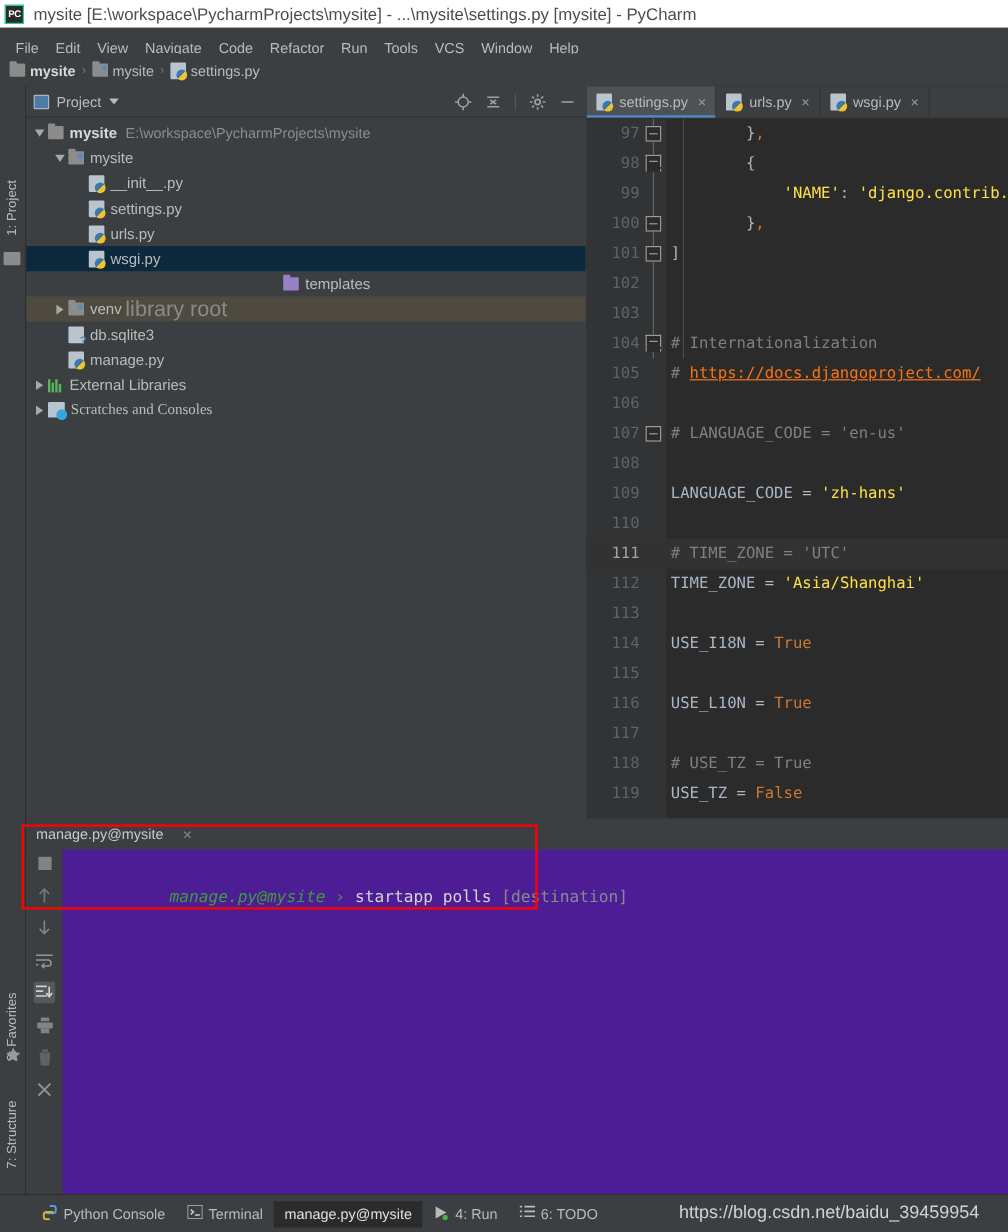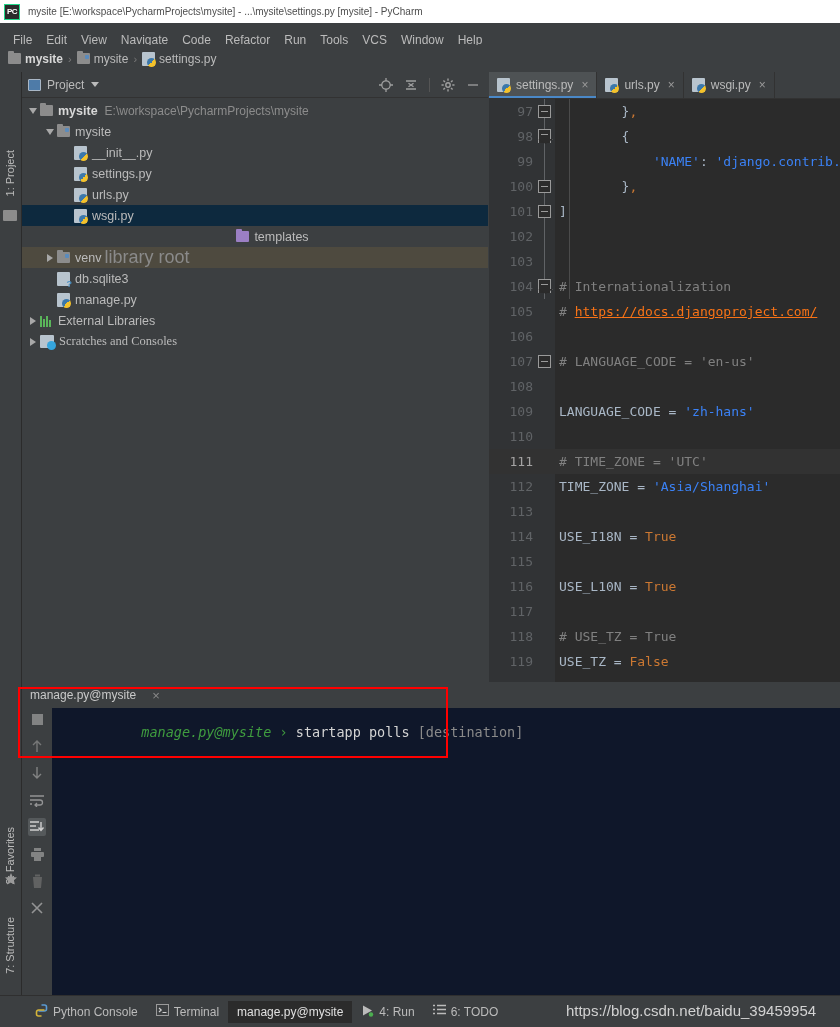--- a/index.html
+++ b/index.html
@@ -15,21 +15,21 @@
   .titlebar {
     position: absolute; left: 0; top: 0; width: 840px; height: 23px;
     background: #ffffff; display: flex; align-items: center; padding-left: 4px;
   }
   .pc-logo {
     width: 16px; height: 16px; background: #2b2b2b; border: 1px solid #21d789;
     color: #ffffff; font-size: 8px; font-weight: bold; line-height: 14px;
     text-align: center; letter-spacing: -0.5px; flex: 0 0 auto;
   }
   .title-text {
-    margin-left: 8px; font-size: 10px; color: #4d4d4d; white-space: nowrap;
+    margin-left: 8px; font-size: 14px; color: #4d4d4d; white-space: nowrap;
   }
 
   
   .menubar {
     position: absolute; left: 0; top: 29px; width: 840px; height: 22px;
     background: #3c3f41; display: flex; align-items: center; padding-left: 6px;
   }
   .menu-item {
     font-size: 12px; color: #bbbbbb; padding: 2px 7px; white-space: nowrap;
   }
@@ -192,21 +192,21 @@
   }
   .fold-arrow::before {
     content:""; position:absolute; left:-1px; top:9px; width:13px; height:5px;
     background:#2b2b2b; border-left:1px solid #9a9a9a; border-right:1px solid #9a9a9a;
     clip-path: polygon(0 0, 100% 0, 50% 100%);
   }
   .fold-arrow::after { content:""; position:absolute; left:2px; top:4px; width:7px; height:1px; background:#9a9a9a; }
   .indent-guide { position:absolute; width:1px; top:0; bottom:0; background:#4b4b4b; }
 
   
-  .s-str { color: #3b82f6; }
+  .s-str { color: #fde047; }
   .s-kw  { color: #cc7832; }
   .s-cmt { color: #808080; }
   .s-lnk { color: #f97316; text-decoration: underline; }
   .s-def { color: #a9b7c6; }
   .s-pun { color: #cc7832; }
 
   
   .console {
     position: absolute; left: 22px; top: 682px; width: 818px; height: 313px;
     background: #3c3f41;
@@ -216,21 +216,21 @@
     display: flex; align-items: center; gap: 16px; padding: 0 10px 0 8px;
     font-size: 12px; color: #c9c9c9; height: 26px;
   }
   .con-body { position: absolute; left: 0; top: 26px; right: 0; bottom: 0; display: flex; }
   .con-toolbar {
     width: 30px; background: #3c3f41; padding-top: 2px;
     display: flex; flex-direction: column; align-items: center; gap: 9px;
   }
   .cbtn { width: 18px; height: 18px; opacity: .75; display:flex;align-items:center;justify-content:center; }
   .cbtn.active { background: #55595b; border-radius: 2px; opacity: 1; }
-  .con-output { flex: 1; background: #0f172a; padding: 0 0 0 8px; }
+  .con-output { flex: 1; background: #4c1d95; padding: 16px 0 0 8px; }
   .con-line {
     font-family: "DejaVu Sans Mono", monospace; font-size: 13.5px; white-space: pre;
   }
   .c-prompt { color: #3f9c3f; font-style: italic; }
   .c-gt { color: #3f9c3f; }
   .c-cmd { color: #d4d4d4; }
   .c-hint { color: #8a8a8a; }
 
   .redbox {
     position: absolute; left: 18px; top: 687px; width: 430px; height: 71px;

